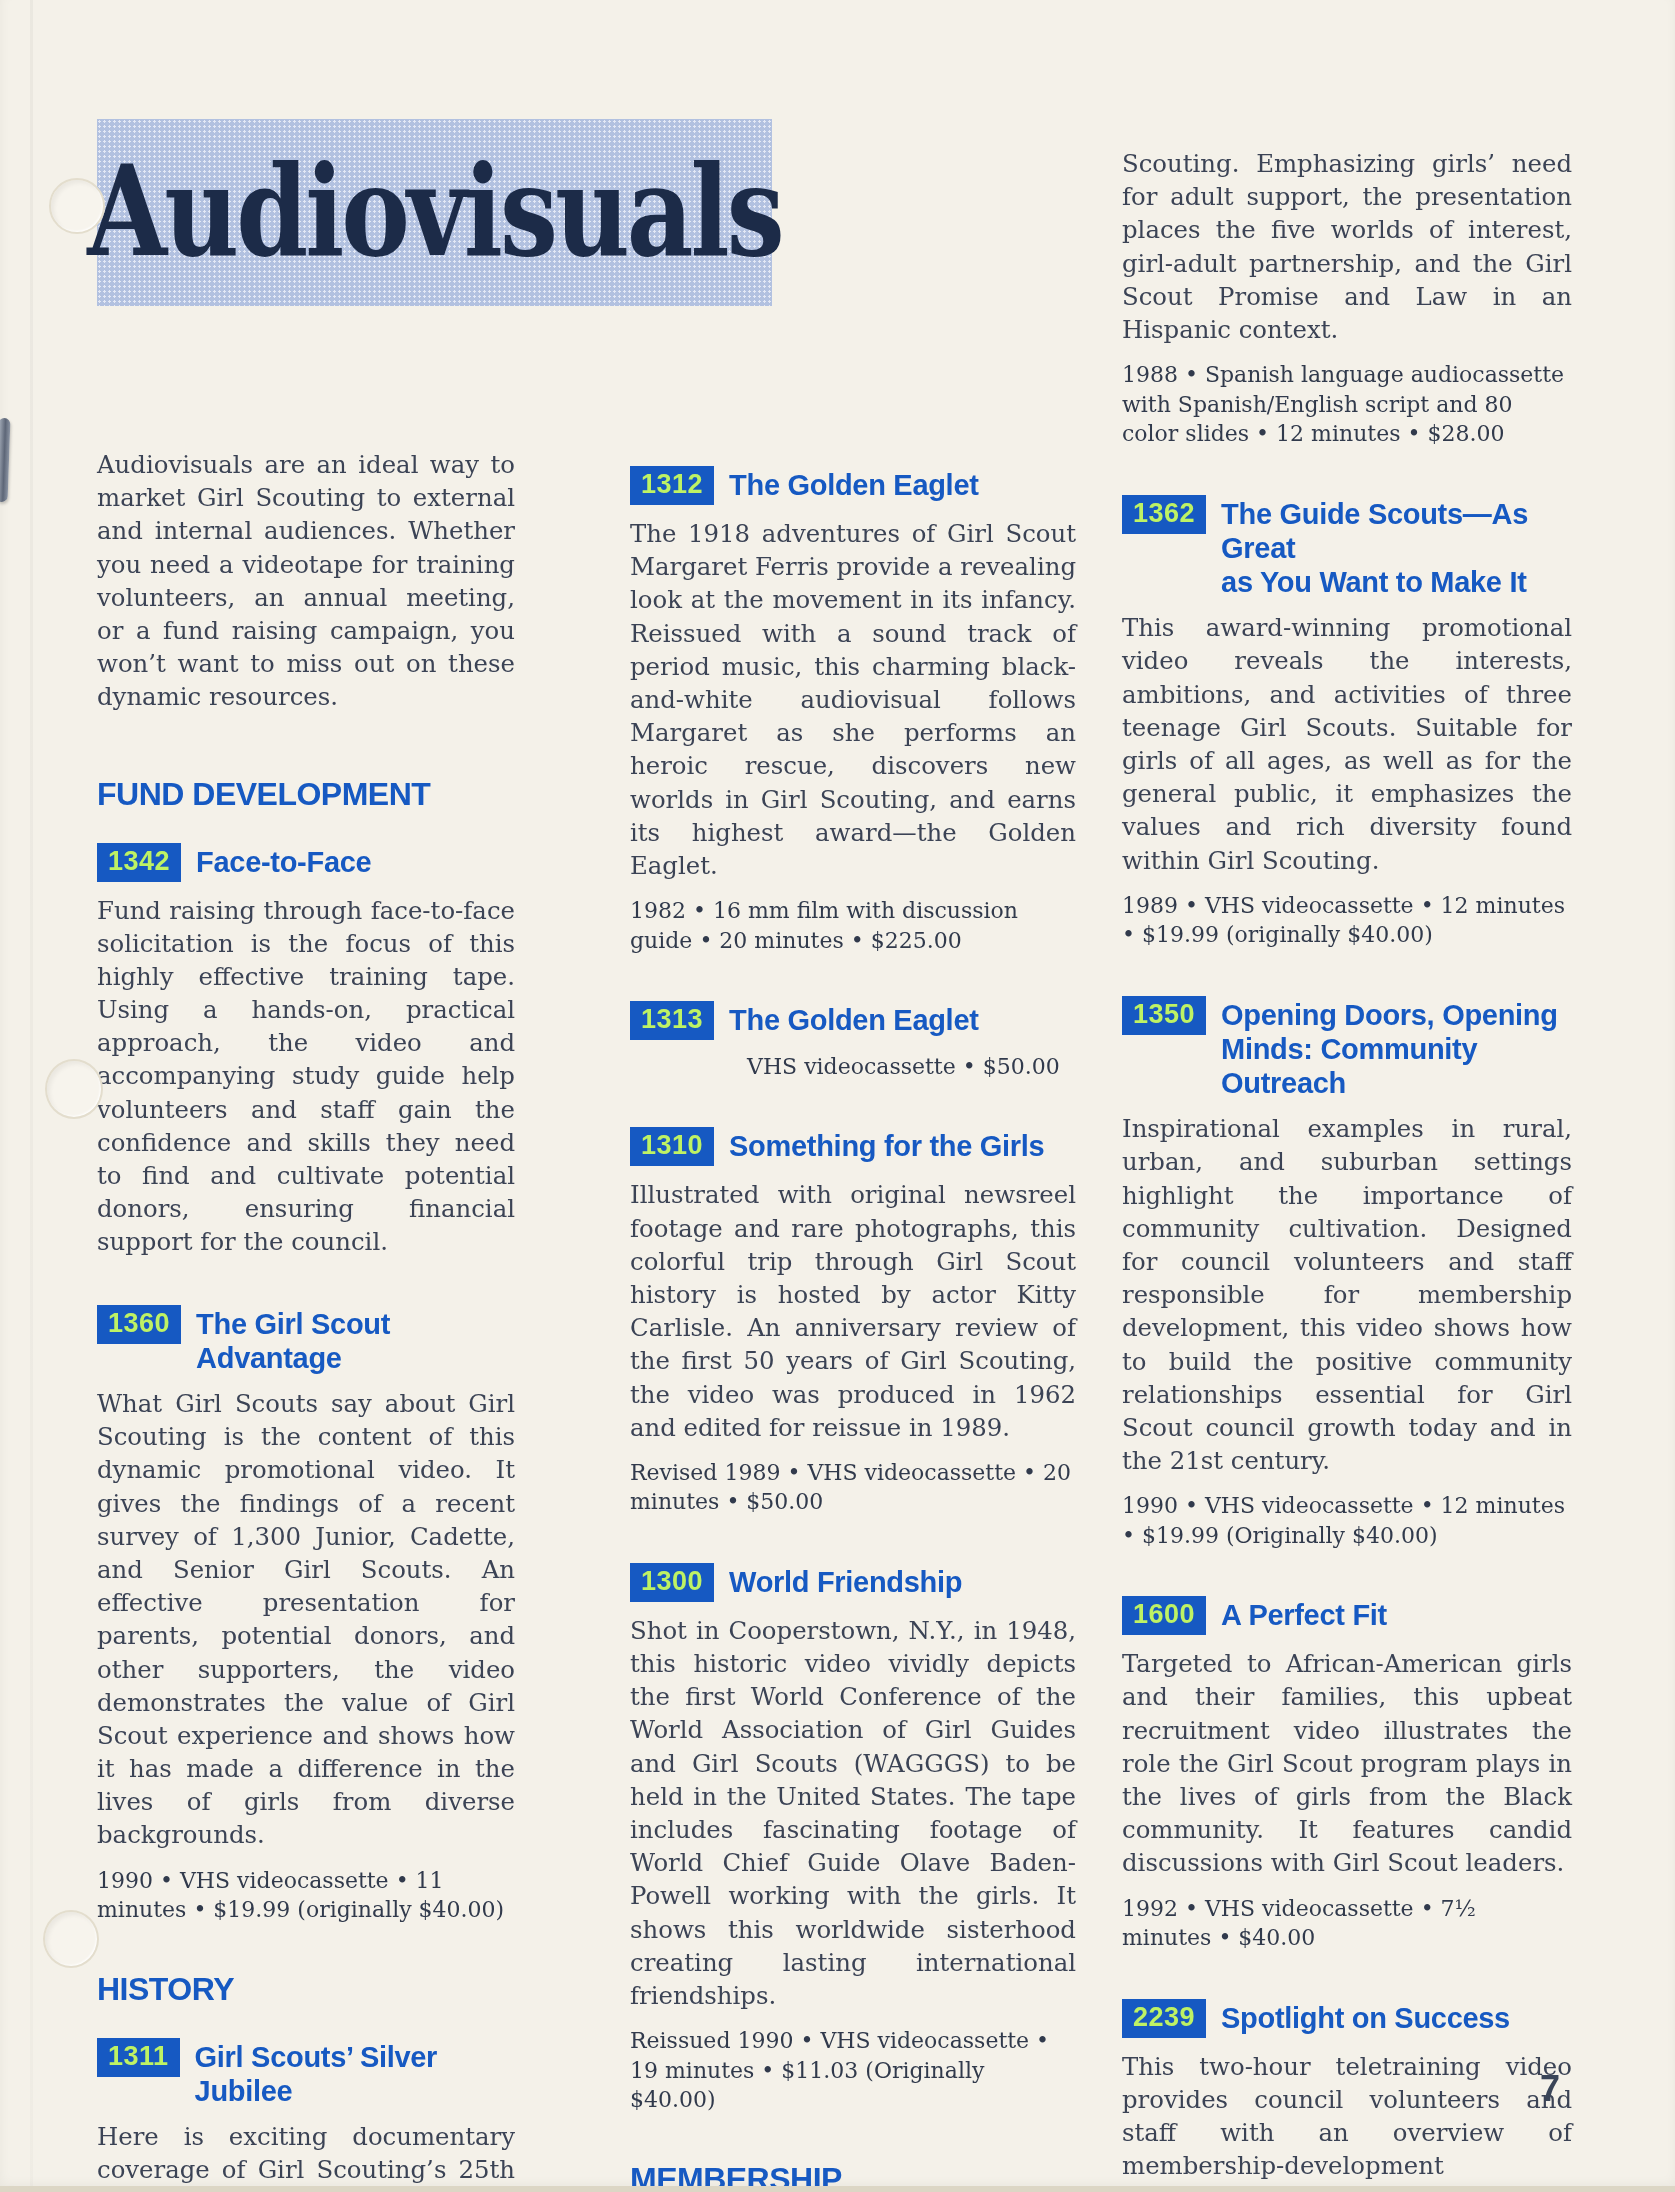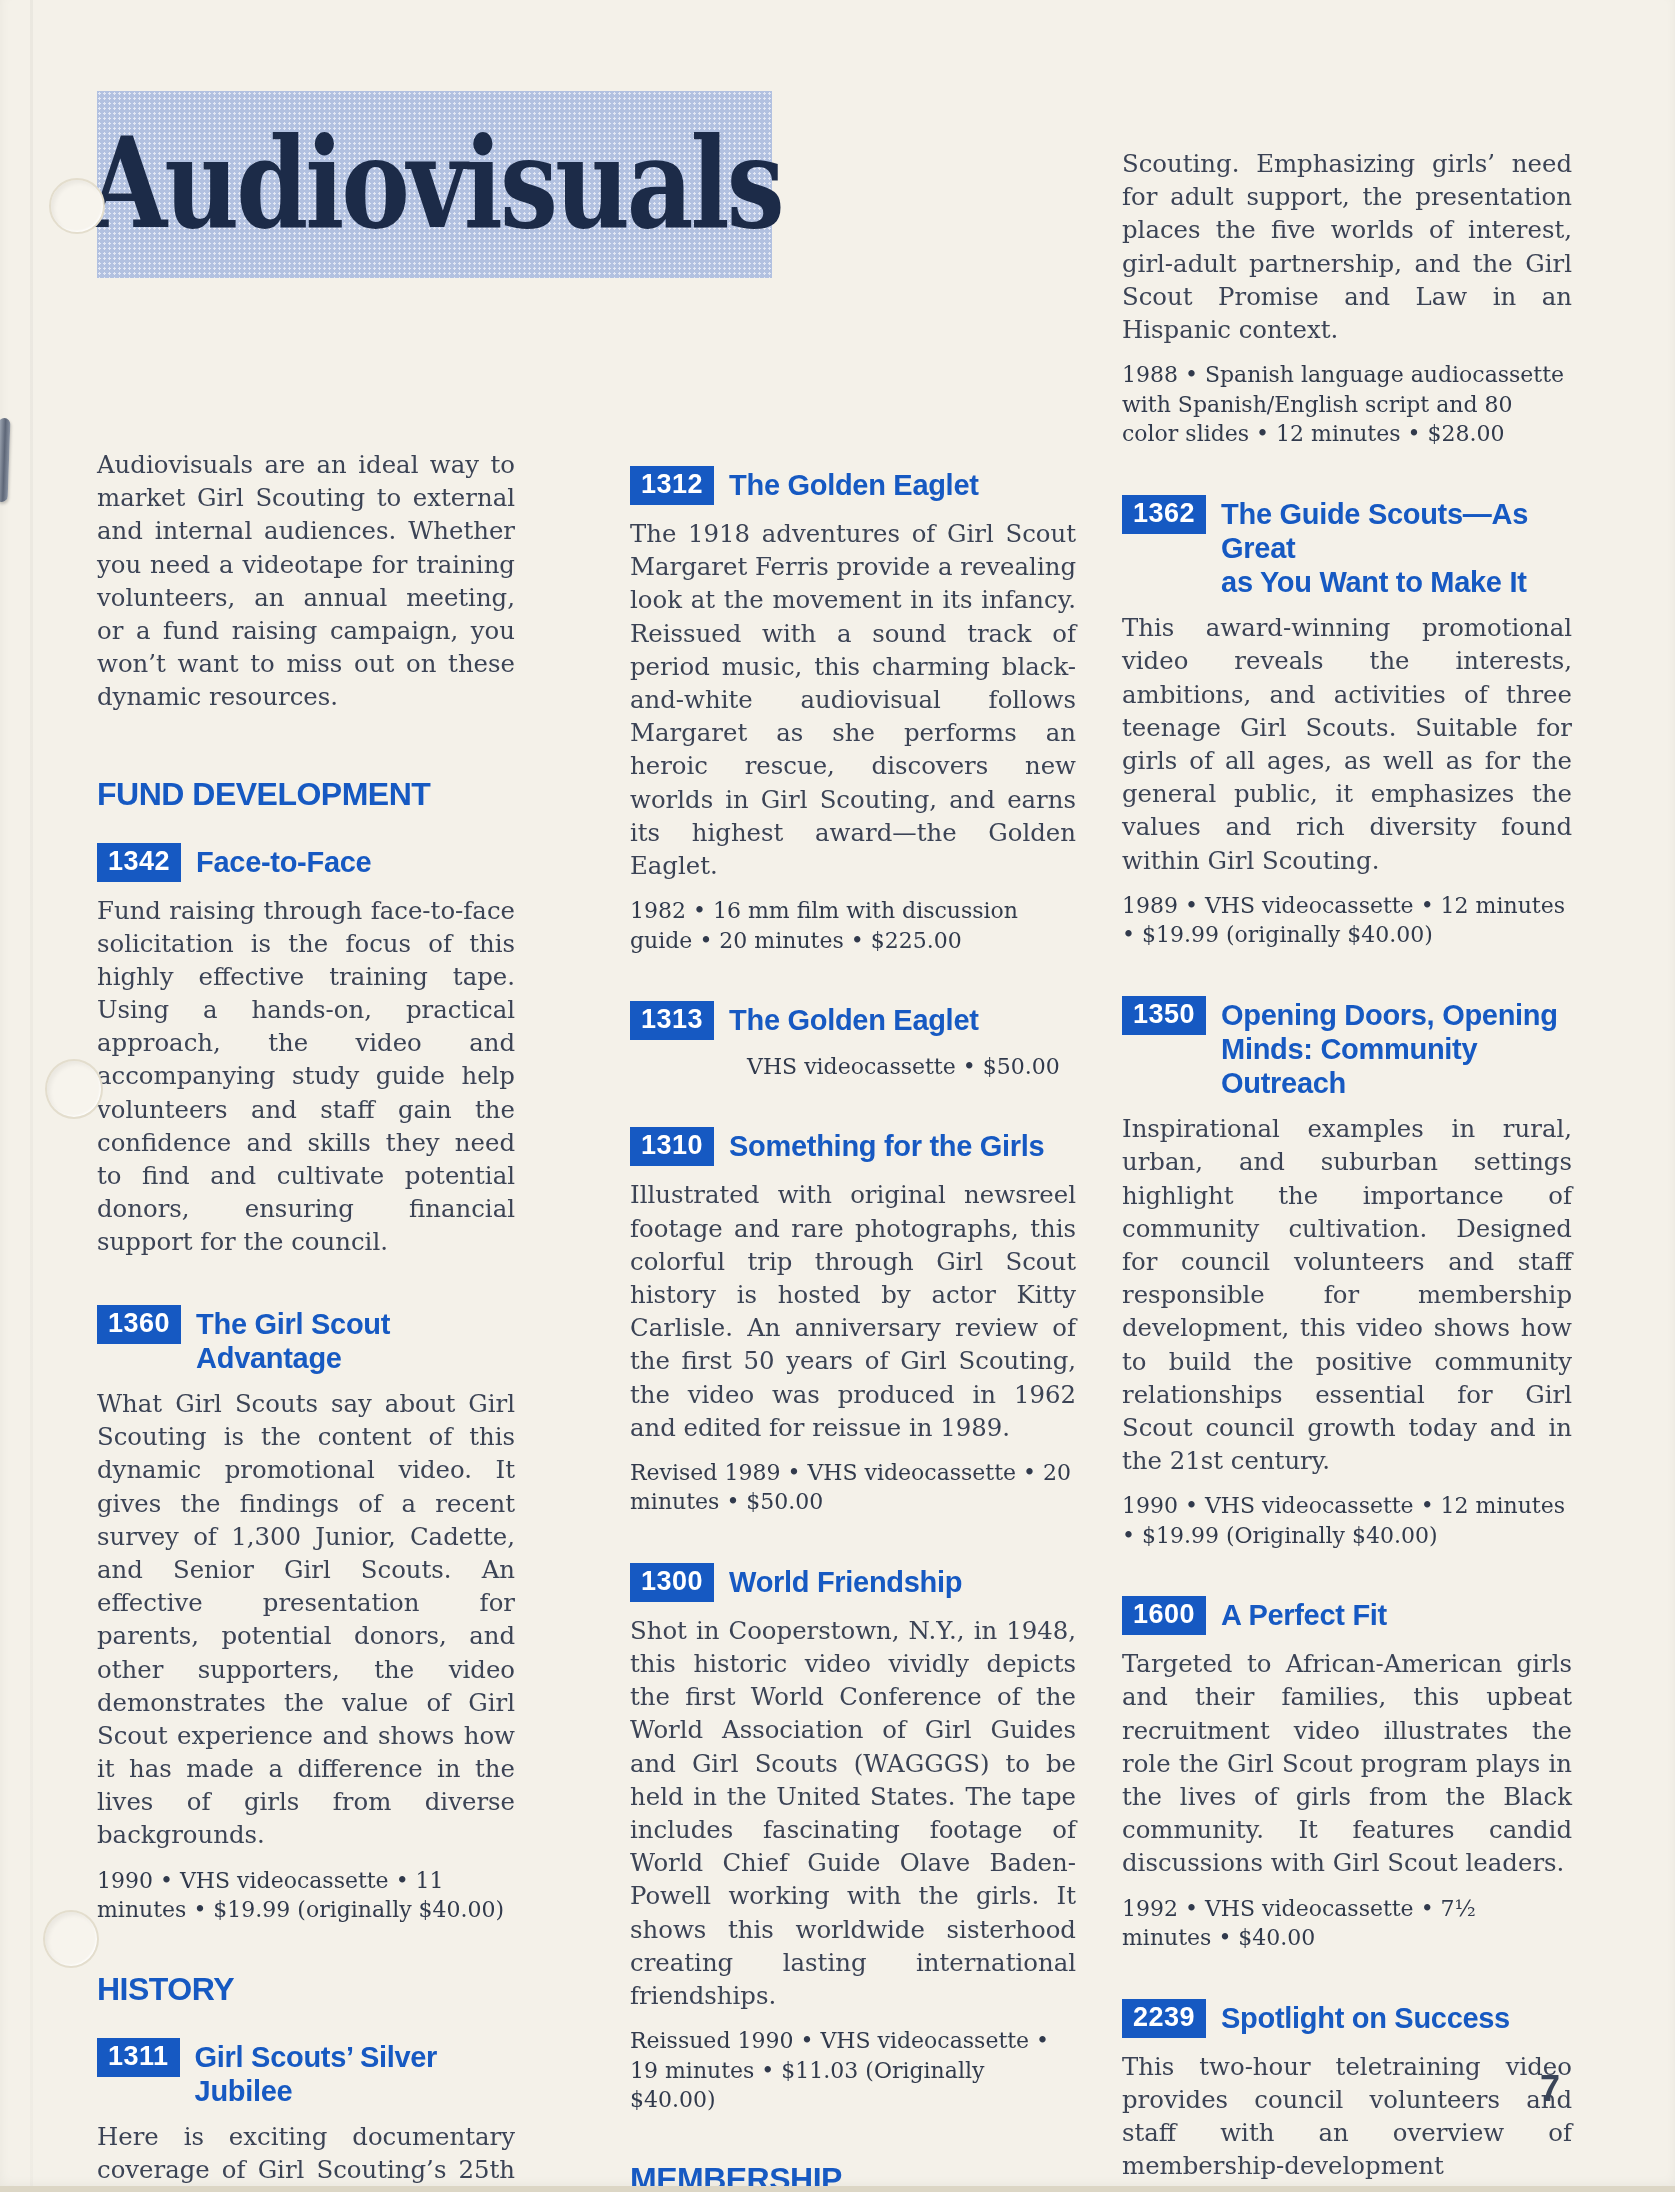--- a/index.html
+++ b/index.html
@@ -5,21 +5,21 @@
   html,body { margin:0; padding:0; background:#888; }
   #page {
     position:relative; width:1676px; height:2193px;
     background:#f4f1e9;
     font-family:"DejaVu Serif", serif;
     overflow:hidden;
     box-shadow:inset 0 -8px 12px rgba(0,0,0,0.05);
   }
   
   #banner {
-    position:absolute; left:97px; top:91px; width:675px; height:187px;
+    position:absolute; left:97px; top:119px; width:675px; height:187px;
     background-color:#b2c1e0;
     background-image:radial-gradient(circle, rgba(244,246,252,0.75) 1px, transparent 1.4px);
     background-size:5px 5px;
     display:flex; align-items:center; justify-content:center;
   }
   #banner .banner-word {
     display:inline-block;
     font-family:"DejaVu Serif", serif;
     font-size:103px; font-weight:600; color:#1c2b48;
     letter-spacing:-3px;
@@ -42,21 +42,21 @@
   h2.cat {
     font-family:"Liberation Sans", sans-serif;
     font-size:32px; font-weight:bold; color:#1659c2;
     letter-spacing:-0.5px;
     margin:10px 0 30px 0;
   }
   .item { margin:0 0 46px 0; }
   .item-head { display:flex; align-items:flex-start; margin:0 0 12px 0; }
   .badge {
     flex:0 0 auto;
-    background:#1659c2; color:#ffffff;
+    background:#1659c2; color:#bef264;
     font-family:"Liberation Sans", sans-serif;
     font-weight:bold; font-size:27px;
     padding:3px 11px 5px 11px;
     letter-spacing:0.5px;
   }
   .item-title {
     font-family:"Liberation Sans", sans-serif;
     font-size:29px; font-weight:bold; color:#1659c2;
     letter-spacing:-0.3px;
     margin:2px 0 0 15px; line-height:1.18;

